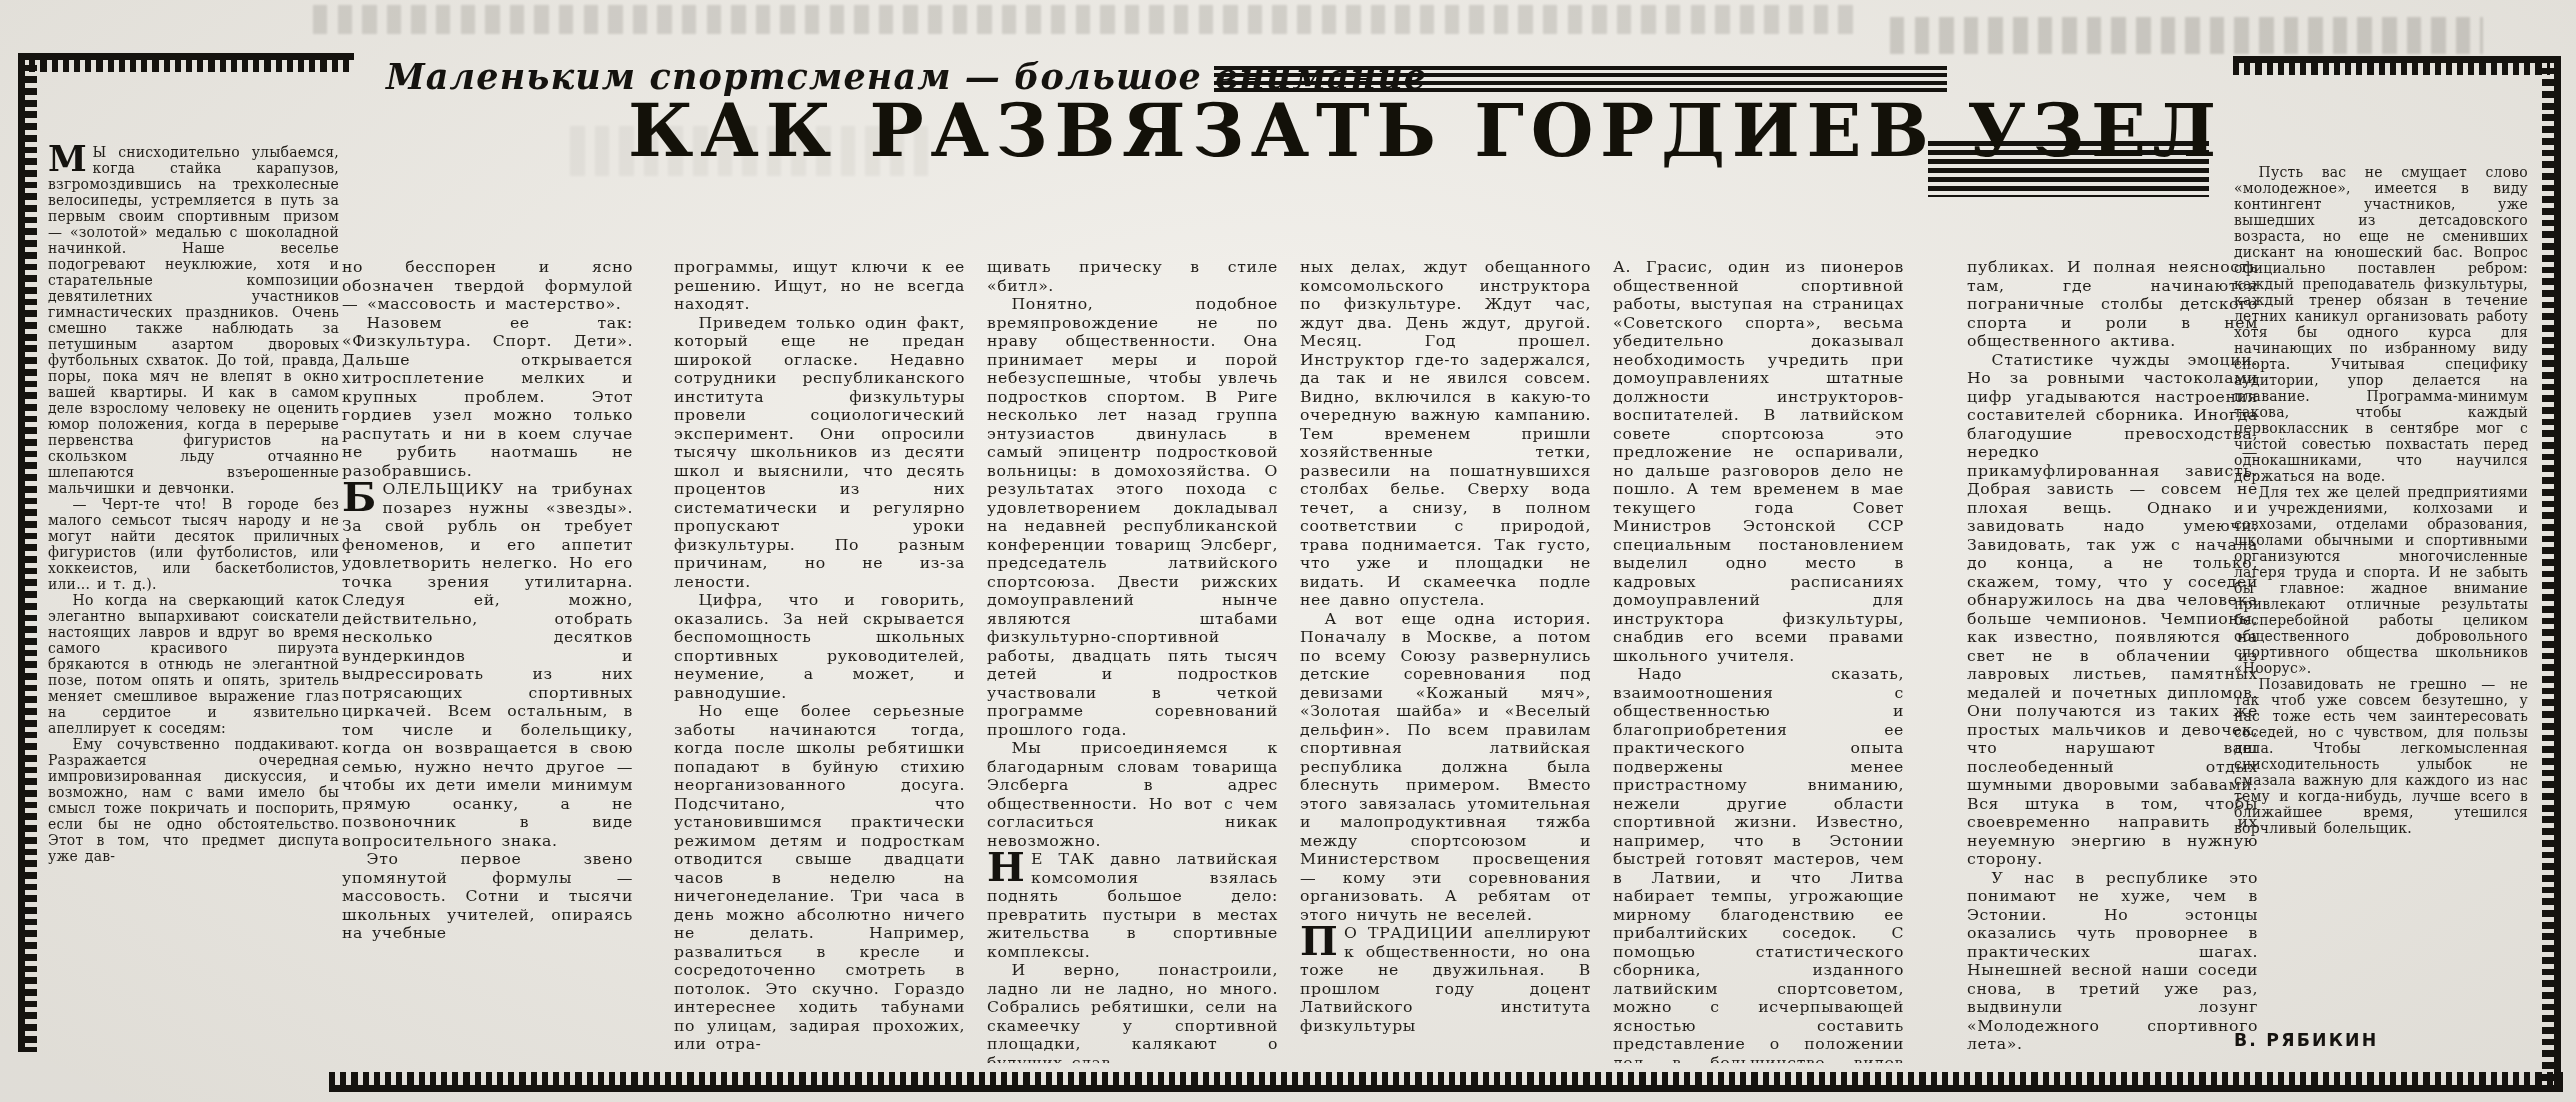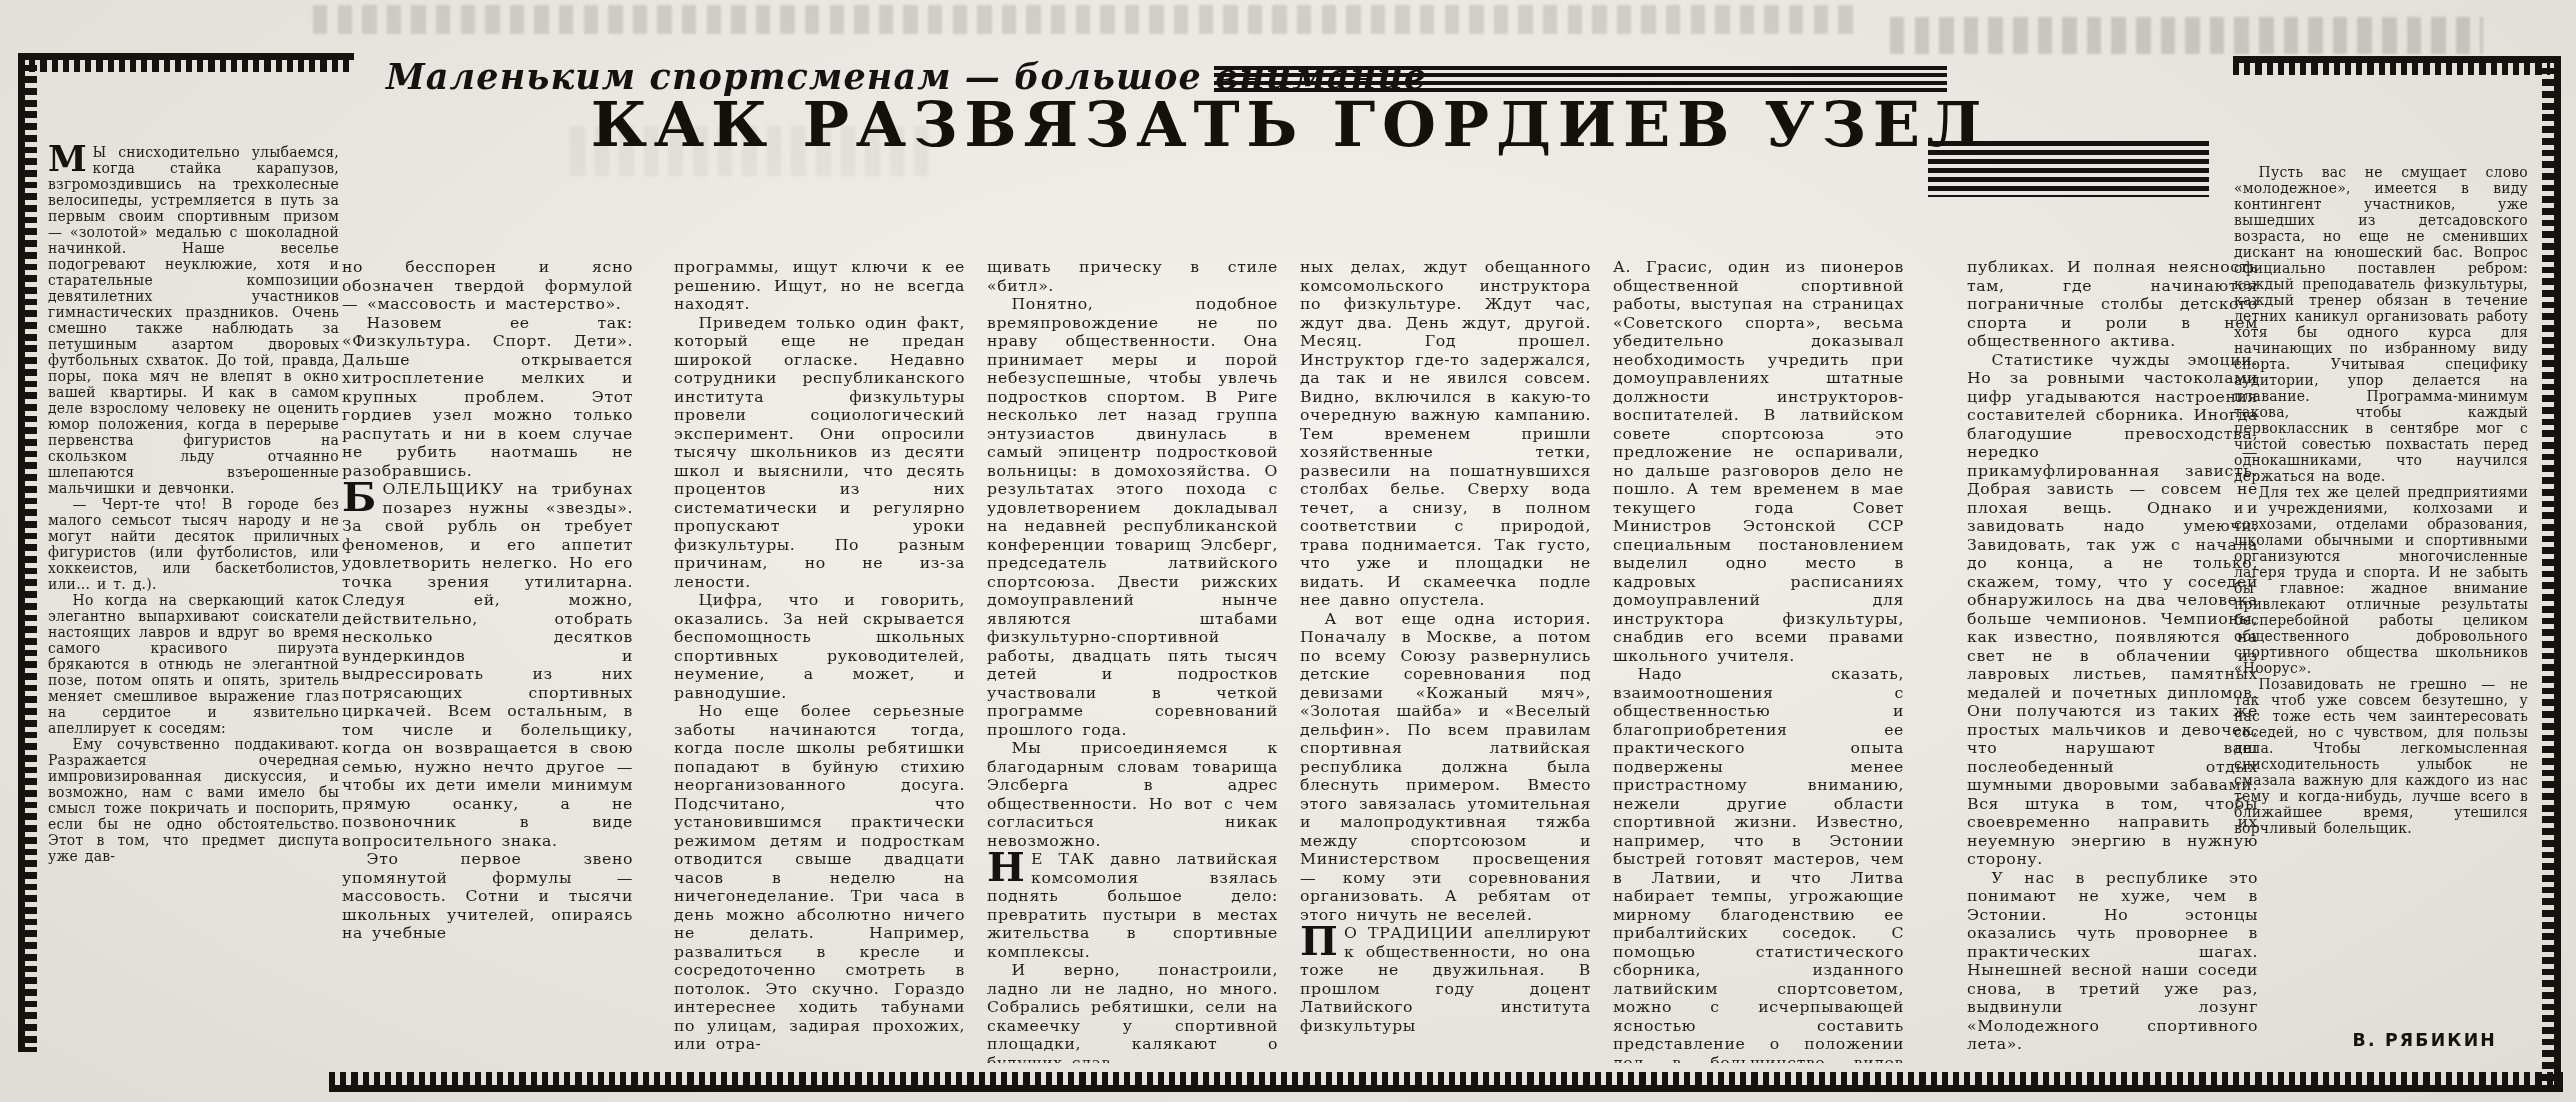--- a/index.html
+++ b/index.html
@@ -38,34 +38,34 @@
   .ghost{position:absolute;opacity:.28;filter:blur(1.1px);
     background:repeating-linear-gradient(90deg,#8f8c84 0 14.5px, transparent 14.5px 24.6px);
   }
   
   .kicker{
     position:absolute;left:386px;top:56px;width:817px;
     font-style:italic;font-weight:bold;font-size:35px;letter-spacing:1.1px;
     white-space:nowrap;color:#15130f;
   }
   .headline{
-    position:absolute;left:364px;top:88px;width:1851px;height:106px;
-    text-align:center;font-weight:bold;font-size:62px;letter-spacing:6.7px;
+    position:absolute;left:372px;top:88px;width:1851px;height:106px;
+    text-align:right;font-weight:bold;font-size:72px;letter-spacing:6.7px;
     white-space:nowrap;color:#131109;
   }
   .col{position:absolute;text-align:justify;overflow:hidden;color:#201d18;}
   .col p{margin:0;text-indent:24.6px;font-size:15.7px;line-height:18.5px;
     letter-spacing:0.6px;word-spacing:3.4px;}
   .col p.noindent{text-indent:0;}
   .sidecol p{font-size:14px;line-height:16px;letter-spacing:0.2px;word-spacing:2.2px;}
   .dropcap{float:left;font-weight:bold;font-size:40px;line-height:32px;
     padding:1.1px 5.6px 0 0;color:#15130f;}
   .sidecol .dropcap{font-size:35px;line-height:28px;}
   .byline{
-    position:absolute;left:2234px;top:1030px;width:263px;text-align:right;
+    position:absolute;left:2234px;top:1030px;width:263px;
     font-family:"DejaVu Sans", sans-serif;font-weight:bold;font-size:17.3px;
     letter-spacing:2.2px;color:#15130f;
   }
 </style>
 </head>
 <body>
 
 <div class="page">
 
   <div class="ghost" style="left:313px;top:4.5px;width:1544px;height:29px;"></div>

